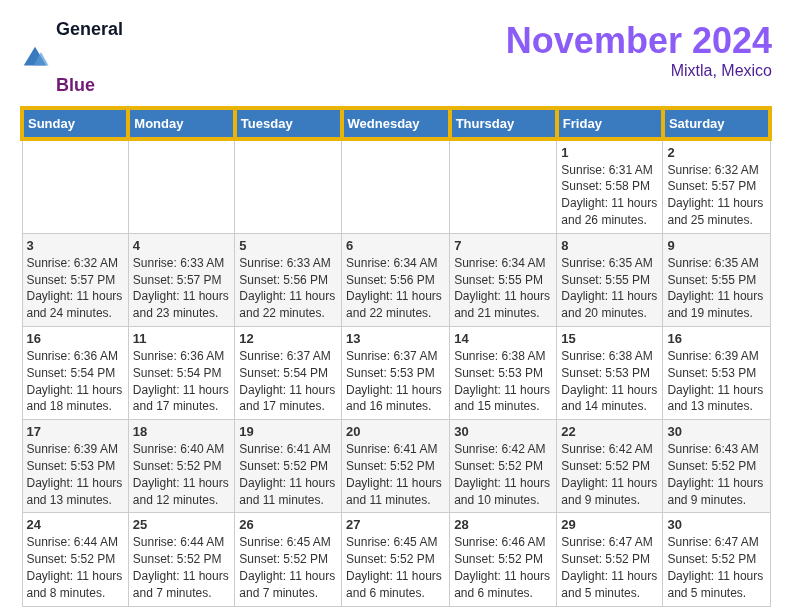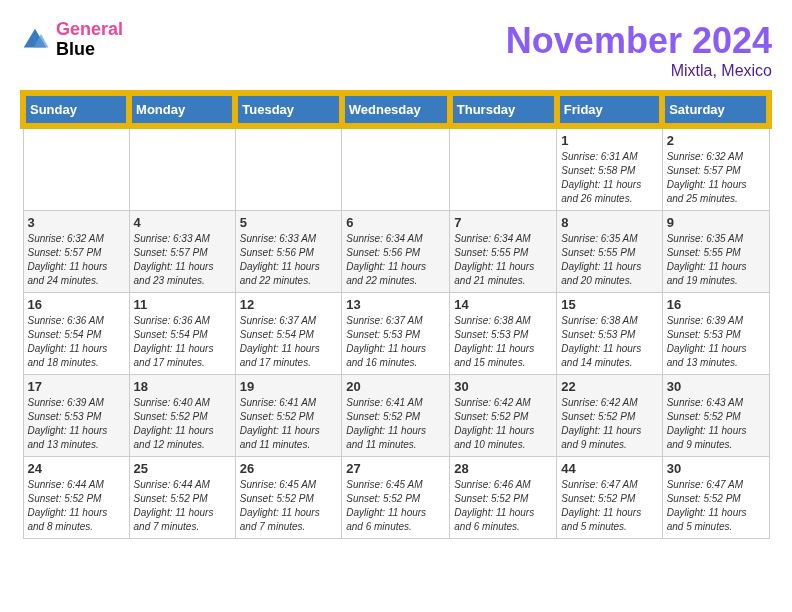--- a/index.html
+++ b/index.html
@@ -22,26 +22,27 @@
       gap: 6px;
     }
     .logo-text {
       display: flex;
       flex-direction: column;
       line-height: 1.1;
     }
     .logo-general {
       font-size: 18px;
       font-weight: bold;
-      color: #ec4899;
+      color: #0f172a;
     }
     .logo-blue {
       font-size: 18px;
       font-weight: bold;
-      color: #000000;
+      color: #701a75;
+      margin-top: 36px;
     }
     .logo-icon {
       width: 30px;
       height: 30px;
     }
     .title-area {
       text-align: right;
     }
     .month-title {
       font-size: 36px;
@@ -56,45 +57,44 @@
       width: 100%;
       border-collapse: collapse;
       font-size: 11px;
     }
     thead th {
       background-color: #3a7abf;
       color: white;
       padding: 6px 4px;
       text-align: left;
       font-size: 13px;
-      border: 6px solid #eab308;
+      border: 4px solid #eab308;
     }
     tbody td {
       border: 1px solid #ccc;
       vertical-align: top;
       padding: 4px;
       width: 110px;
       min-height: 80px;
       height: 80px;
       background: #fff;
     }
     tbody tr:nth-child(even) td {
       background: #f5f5f5;
     }
     .day-num {
       font-size: 13px;
       font-weight: bold;
       color: #333;
       margin-bottom: 2px;
     }
     .day-info {
-      font-size: 10px;
+      font-size: 12px;
       color: #333;
       line-height: 1.4;
-      font-style: italic;
     }
     .empty-cell {
       background: #fff !important;
     }
     tbody tr:nth-child(even) td.empty-cell {
       background: #f5f5f5 !important;
     }
   </style>
 </head>
 <body>
@@ -305,21 +305,21 @@
 Sunset: 5:52 PM
 Daylight: 11 hours and 6 minutes.</div>
         </td>
         <td>
           <div class="day-num">28</div>
           <div class="day-info">Sunrise: 6:46 AM
 Sunset: 5:52 PM
 Daylight: 11 hours and 6 minutes.</div>
         </td>
         <td>
-          <div class="day-num">44</div>
+          <div class="day-num">29</div>
           <div class="day-info">Sunrise: 6:47 AM
 Sunset: 5:52 PM
 Daylight: 11 hours and 5 minutes.</div>
         </td>
         <td>
           <div class="day-num">30</div>
           <div class="day-info">Sunrise: 6:47 AM
 Sunset: 5:52 PM
 Daylight: 11 hours and 5 minutes.</div>
         </td>

